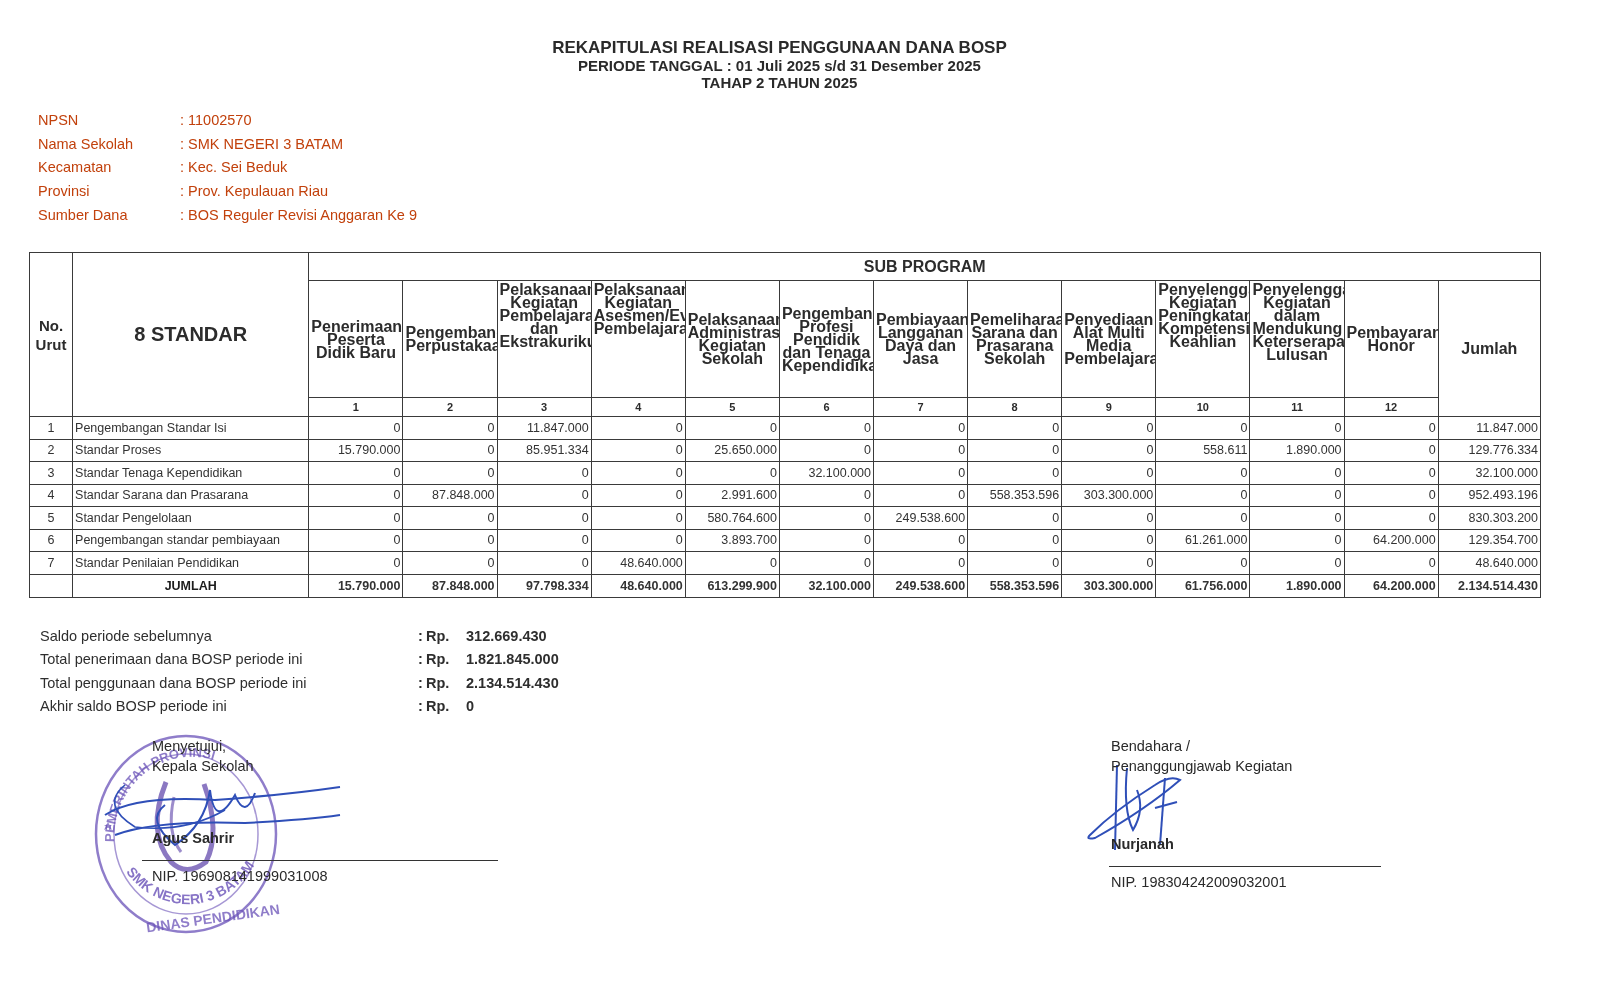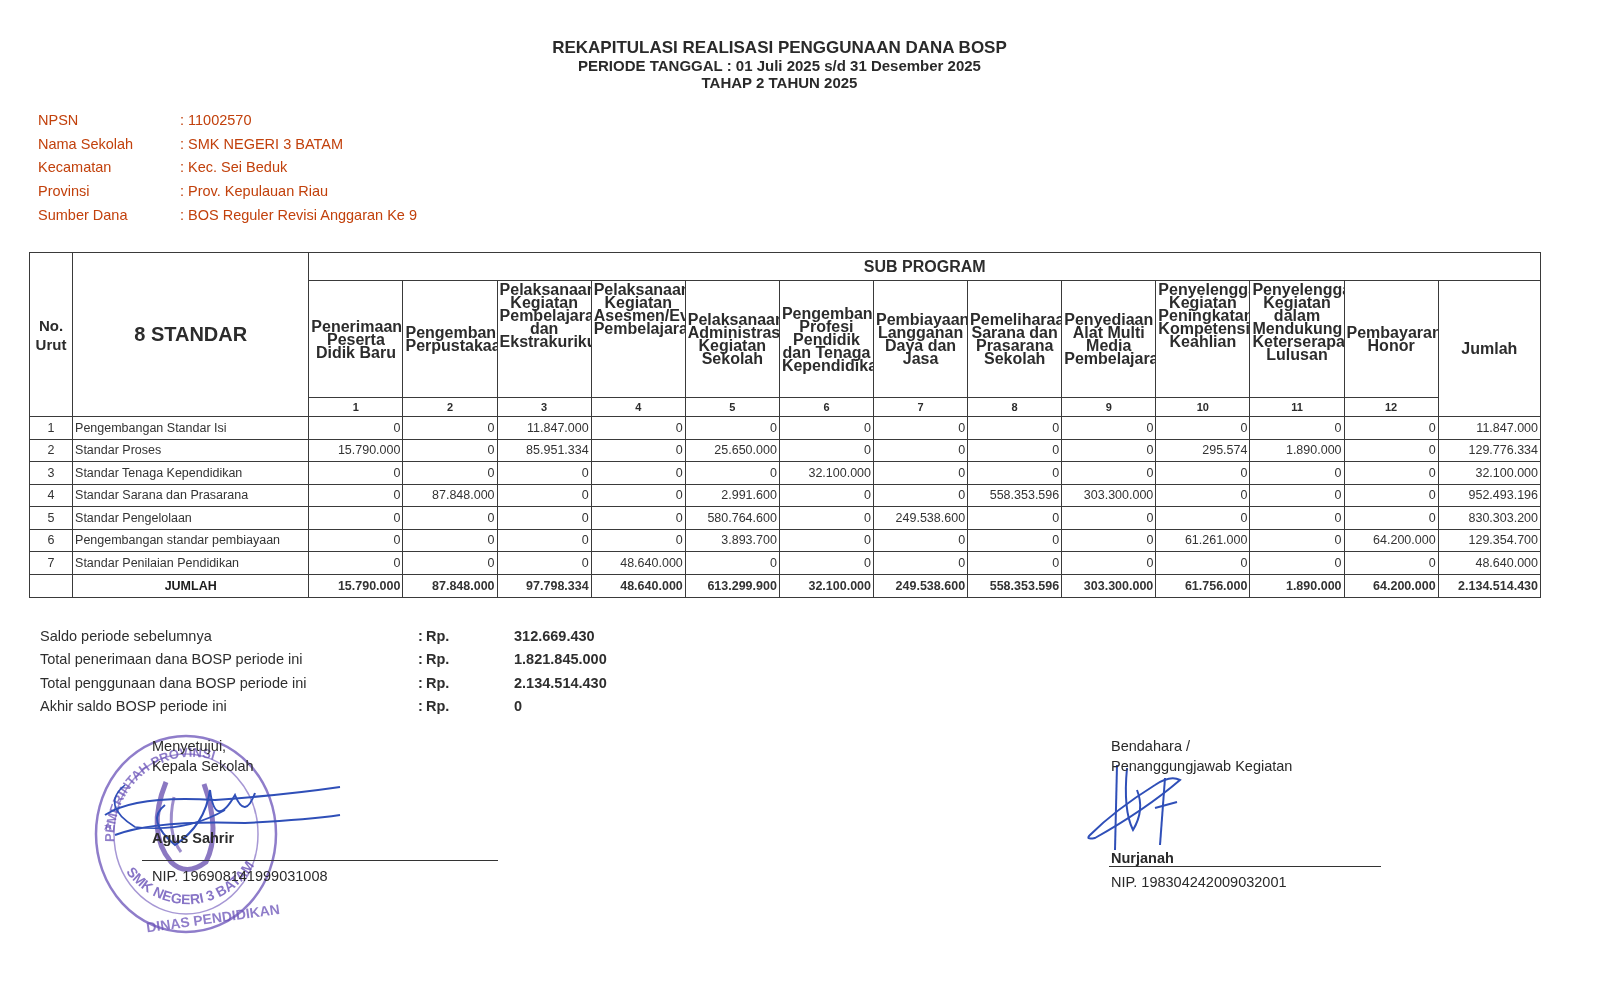--- a/index.html
+++ b/index.html
@@ -36,31 +36,31 @@
   td.name { text-align: left; color: #333; }
   td.num { text-align: right; color: #333; }
   tr.total td { font-weight: bold; height: 22px; }
   tr.total td.label { text-align: center; }
 
   .summary { position: absolute; left: 40px; top: 624px; font-size: 14.5px; color: #2e2e2e; }
   .summary .row { height: 23.5px; display: flex; align-items: center; }
   .summary .lbl { width: 378px; }
   .summary .colon { width: 8px; font-weight: bold; }
   .summary .rp { width: 40px; font-weight: bold; }
-  .summary .amt { font-weight: bold; margin-left: 48px; }
+  .summary .amt { font-weight: bold; }
 
   .sig-left { position: absolute; left: 152px; top: 738px; font-size: 14.5px; color: #2a2a2a; }
   .sig-left .line { height: 20px; }
   .sig-left .name { position: absolute; top: 92px; left: 0; font-weight: bold; white-space: nowrap; }
   .sig-left .rule { position: absolute; top: 122px; left: -10px; width: 356px; border-top: 1px solid #333; }
   .sig-left .nip { position: absolute; top: 130px; left: 0; white-space: nowrap; }
 
   .sig-right { position: absolute; left: 1111px; top: 738px; font-size: 14.5px; color: #2a2a2a; }
   .sig-right .line { height: 20px; white-space: nowrap; }
-  .sig-right .name { position: absolute; top: 98px; left: 0; font-weight: bold; white-space: nowrap; margin-top: 14px; }
+  .sig-right .name { position: absolute; top: 98px; left: 0; font-weight: bold; white-space: nowrap; }
   .sig-right .rule { position: absolute; top: 128px; left: -2px; width: 272px; border-top: 1px solid #333; }
   .sig-right .nip { position: absolute; top: 136px; left: 0; white-space: nowrap; }
 
   .stamp { position: absolute; left: 86px; top: 722px; width: 200px; height: 215px; }
   .sig-scribble { position: absolute; }
 </style>
 </head>
 <body>
 
 <div class="titles">
@@ -169,21 +169,21 @@
         <td class="name">Standar Proses</td>
         <td class="num">15.790.000</td>
         <td class="num">0</td>
         <td class="num">85.951.334</td>
         <td class="num">0</td>
         <td class="num">25.650.000</td>
         <td class="num">0</td>
         <td class="num">0</td>
         <td class="num">0</td>
         <td class="num">0</td>
-        <td class="num">295.574</td>
+        <td class="num">558.611</td>
         <td class="num">1.890.000</td>
         <td class="num">0</td>
         <td class="num">129.776.334</td>
       </tr>
       <tr>
         <td class="no">3</td>
         <td class="name">Standar Tenaga Kependidikan</td>
         <td class="num">0</td>
         <td class="num">0</td>
         <td class="num">0</td>

